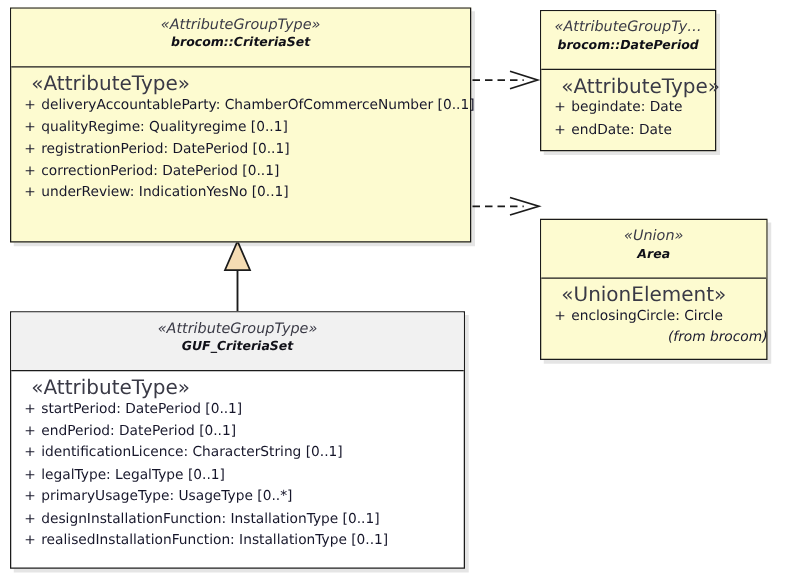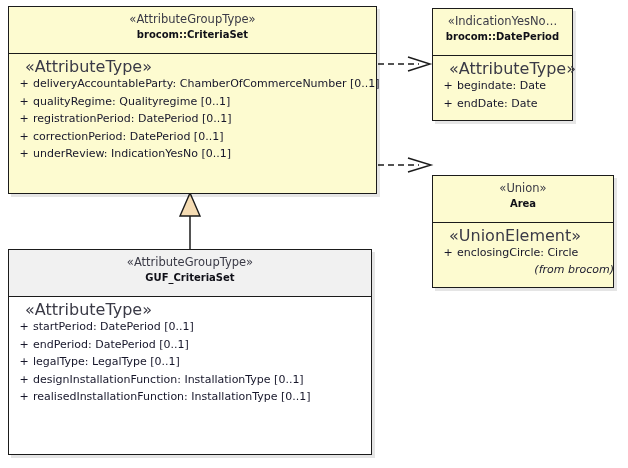--- a/index.html
+++ b/index.html
@@ -31,20 +31,21 @@
     background: #ffffd0;
     box-shadow: 3px 3px 0 rgba(0,0,0,0.10);
   }
   .uml-class.yellow { background: #fdfbd0; }
   .uml-class .hdr {
     box-sizing: border-box;
     border-bottom: 1.5px solid #1b1b1b;
     text-align: center;
     padding: 5px 4px 22px 4px;
     background: inherit;
+    font-style: italic;
   }
   .uml-class.gray-hdr .hdr {
     background: #f1f1f1;
   }
   .uml-class.gray-hdr {
     background: #ffffff;
   }
   .stereotype {
     display: block;
     font-size: 11.5px;
@@ -142,21 +143,21 @@
         <span class="vis">+</span><span class="sig">correctionPeriod: DatePeriod [0..1]</span>
       </div>
       <div class="attr">
         <span class="vis">+</span><span class="sig">underReview: IndicationYesNo [0..1]</span>
       </div>
     </div>
   </div>
 
   <div class="uml-class yellow" style="left:432px; top:8px; width:141px; height:113px;">
     <div class="hdr" style="height:47px;">
-      <span class="stereotype">«IndicationYesNo…</span>
+      <span class="stereotype">«AttributeGroupTy…</span>
       <span class="classname">brocom::DatePeriod</span>
     </div>
     <div class="compartment">
       <div class="grp-stereotype">«AttributeType»</div>
       <div class="attr">
         <span class="vis">+</span><span class="sig">begindate: Date</span>
       </div>
       <div class="attr">
         <span class="vis">+</span><span class="sig">endDate: Date</span>
       </div>
@@ -185,23 +186,29 @@
     </div>
     <div class="compartment">
       <div class="grp-stereotype">«AttributeType»</div>
       <div class="attr">
         <span class="vis">+</span><span class="sig">startPeriod: DatePeriod [0..1]</span>
       </div>
       <div class="attr">
         <span class="vis">+</span><span class="sig">endPeriod: DatePeriod [0..1]</span>
       </div>
       <div class="attr">
+        <span class="vis">+</span><span class="sig">identificationLicence: CharacterString [0..1]</span>
+      </div>
+      <div class="attr">
         <span class="vis">+</span><span class="sig">legalType: LegalType [0..1]</span>
       </div>
       <div class="attr">
+        <span class="vis">+</span><span class="sig">primaryUsageType: UsageType [0..*]</span>
+      </div>
+      <div class="attr">
         <span class="vis">+</span><span class="sig">designInstallationFunction: InstallationType [0..1]</span>
       </div>
       <div class="attr">
         <span class="vis">+</span><span class="sig">realisedInstallationFunction: InstallationType [0..1]</span>
       </div>
     </div>
   </div>
 
 </div>
 

